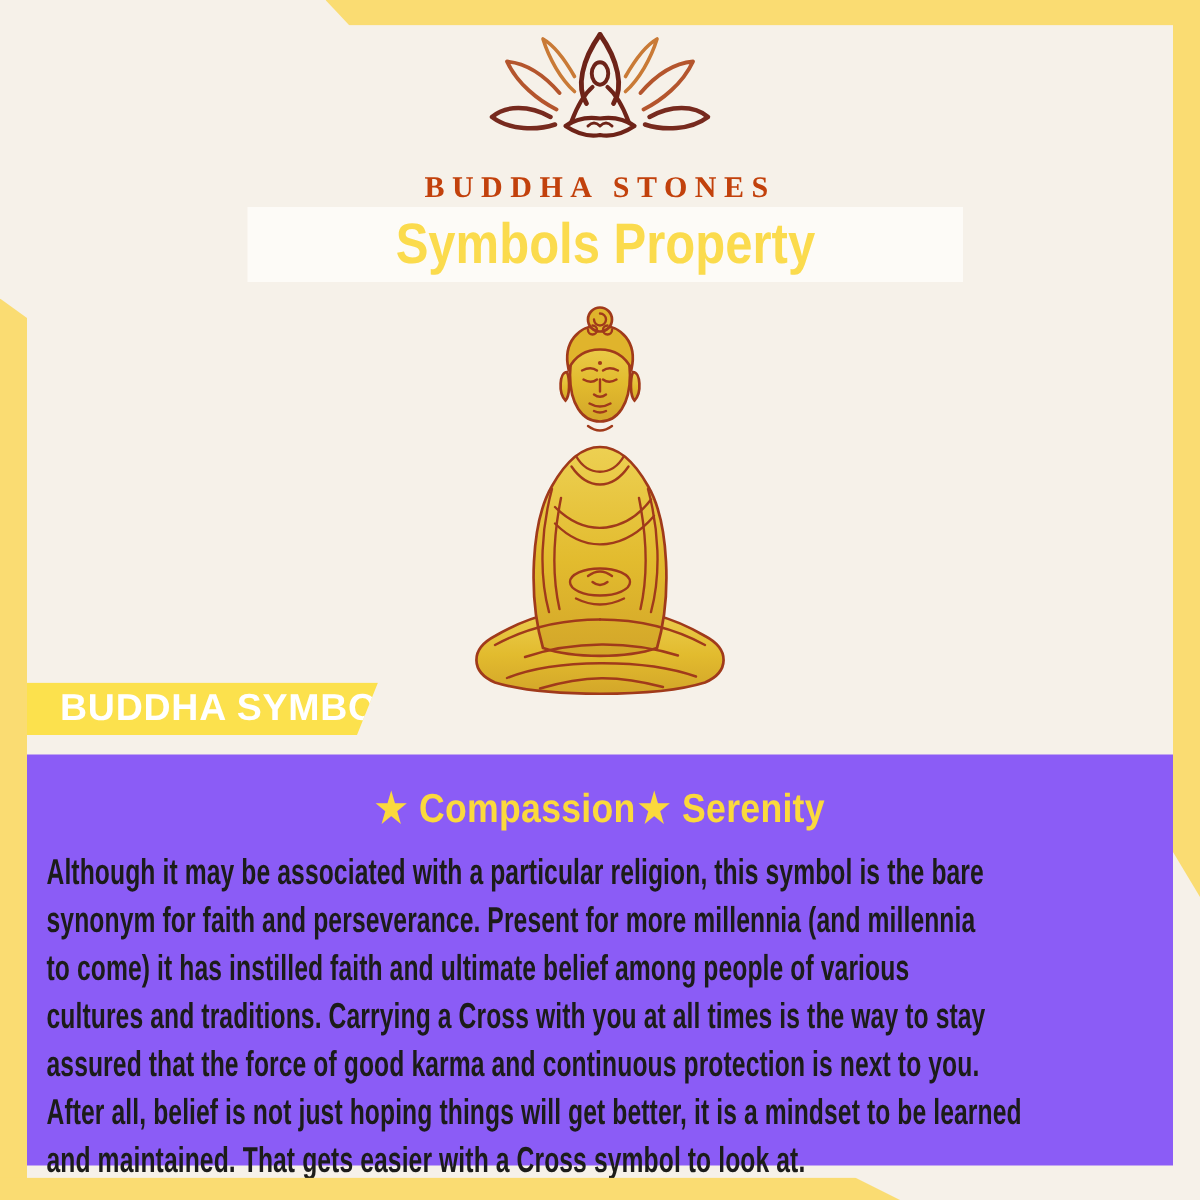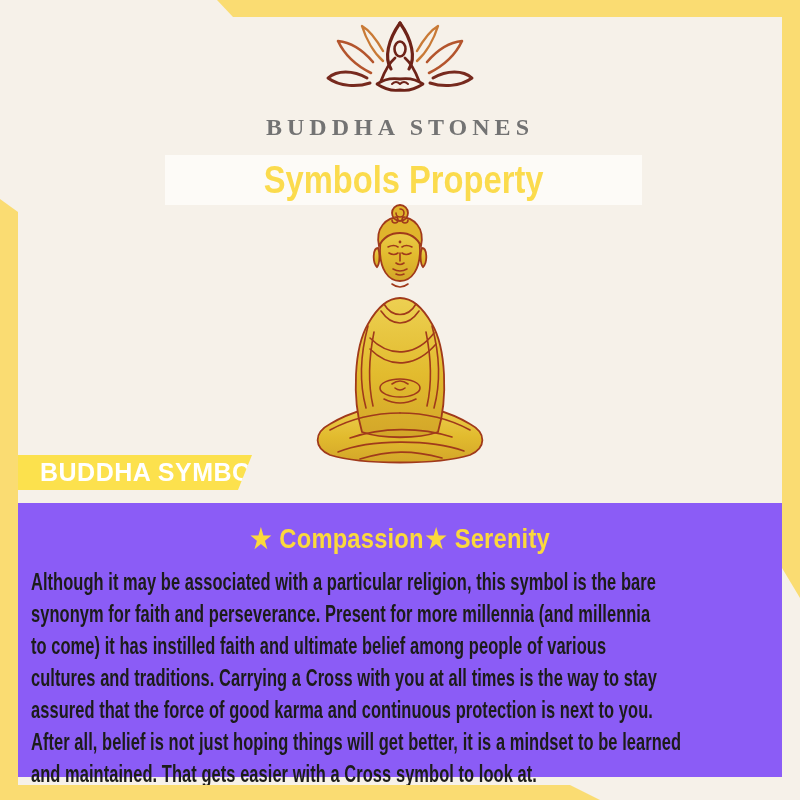--- a/index.html
+++ b/index.html
@@ -21,25 +21,25 @@
   .bar-left{left:0;top:199px;width:18px;height:601px;
     clip-path:polygon(0 0,100% 13px,100% 100%,0 100%);}
   .bar-bottom{left:0;top:785px;width:600px;height:15px;
     clip-path:polygon(0 0,570px 0,100% 100%,0 100%);}
 
   
   .brand{position:absolute;left:0;top:20px;width:800px;
     display:flex;flex-direction:column;align-items:center;z-index:2;}
   .brand-name{margin-top:8px;
     font-family:"Liberation Serif", serif;
-    font-size:24px;font-weight:600;letter-spacing:5px;
-    color:#737373;}
+    font-size:20px;font-weight:600;letter-spacing:5px;
+    color:#c2410c;}
 
   
-  .title-box{position:absolute;left:165px;top:155px;width:477px;height:50px;
+  .title-box{position:absolute;left:165px;top:138px;width:477px;height:50px;
     background:#FDFBF7;z-index:2;
     display:flex;align-items:center;justify-content:center;}
   .title-text{font-size:38px;font-weight:bold;color:#FBDB4D;
     transform:scaleX(0.86);transform-origin:center;white-space:nowrap;}
 
   
   .hero{position:absolute;left:50%;top:202px;transform:translateX(-50%);
     margin:0;z-index:2;}
 
   

